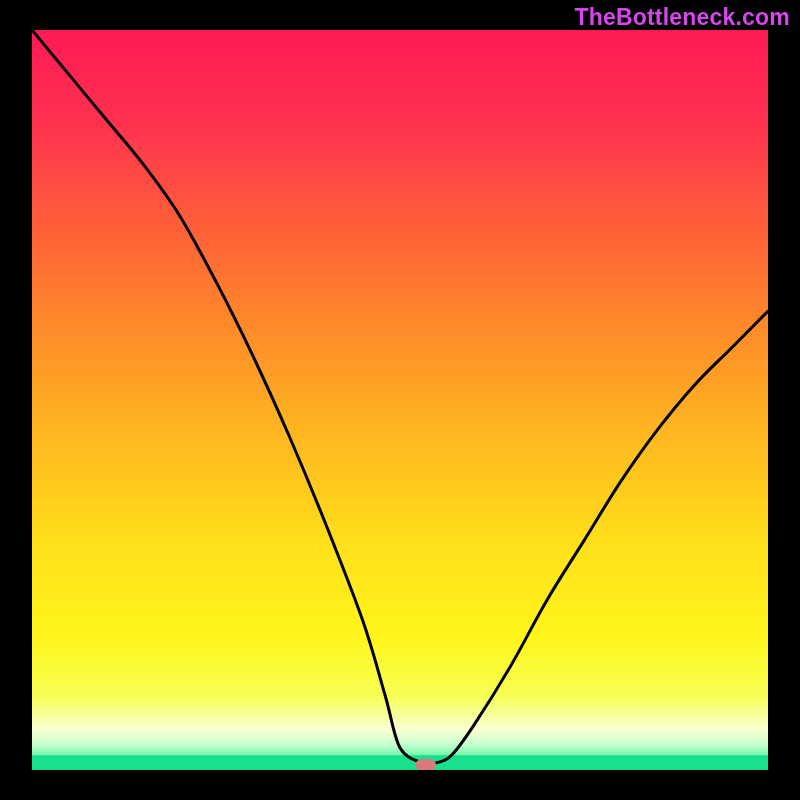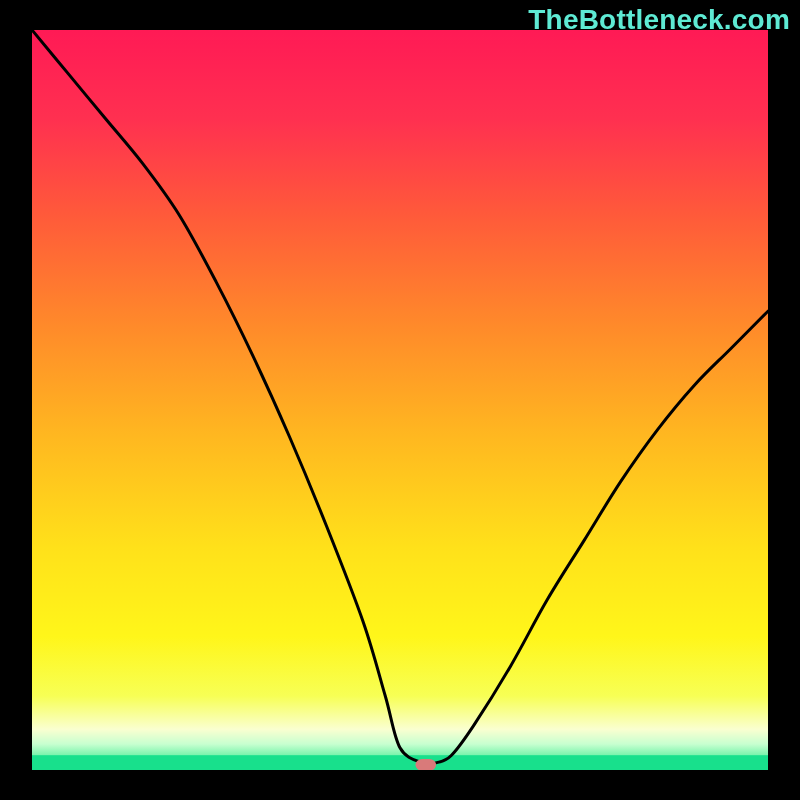--- a/index.html
+++ b/index.html
@@ -14,22 +14,22 @@
   .frame {
     position: relative;
     width: 800px;
     height: 800px;
     background: #000;
   }
   .watermark {
     position: absolute;
     top: 4px;
     right: 10px;
-    color: #5eead4;
-    font-size: 28px;
+    color: #d946ef;
+    font-size: 23px;
     font-weight: 600;
     letter-spacing: 0.2px;
     z-index: 10;
     user-select: none;
   }
   .plot {
     position: absolute;
     left: 32px;
     top: 30px;
     width: 736px;

